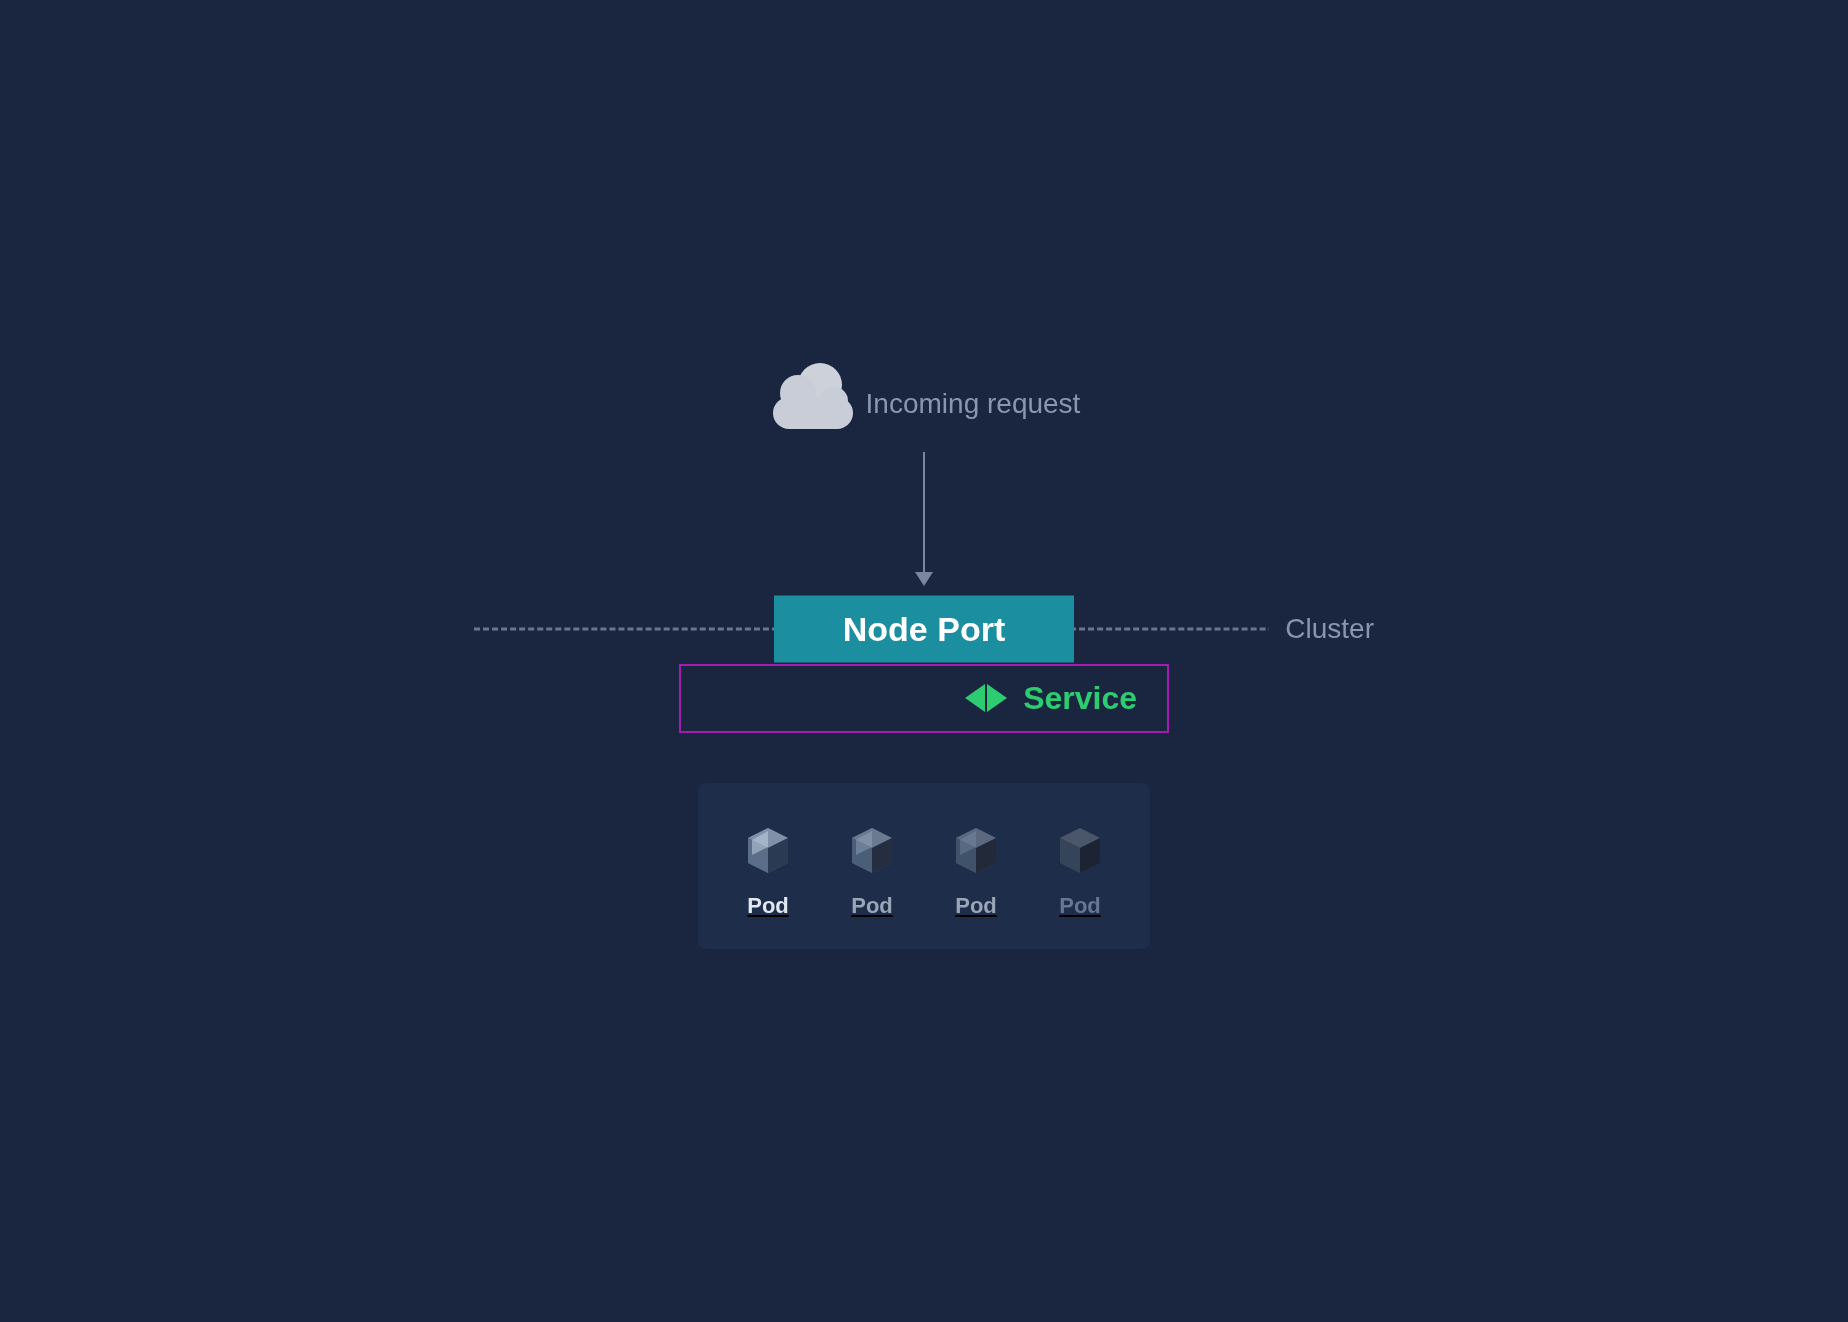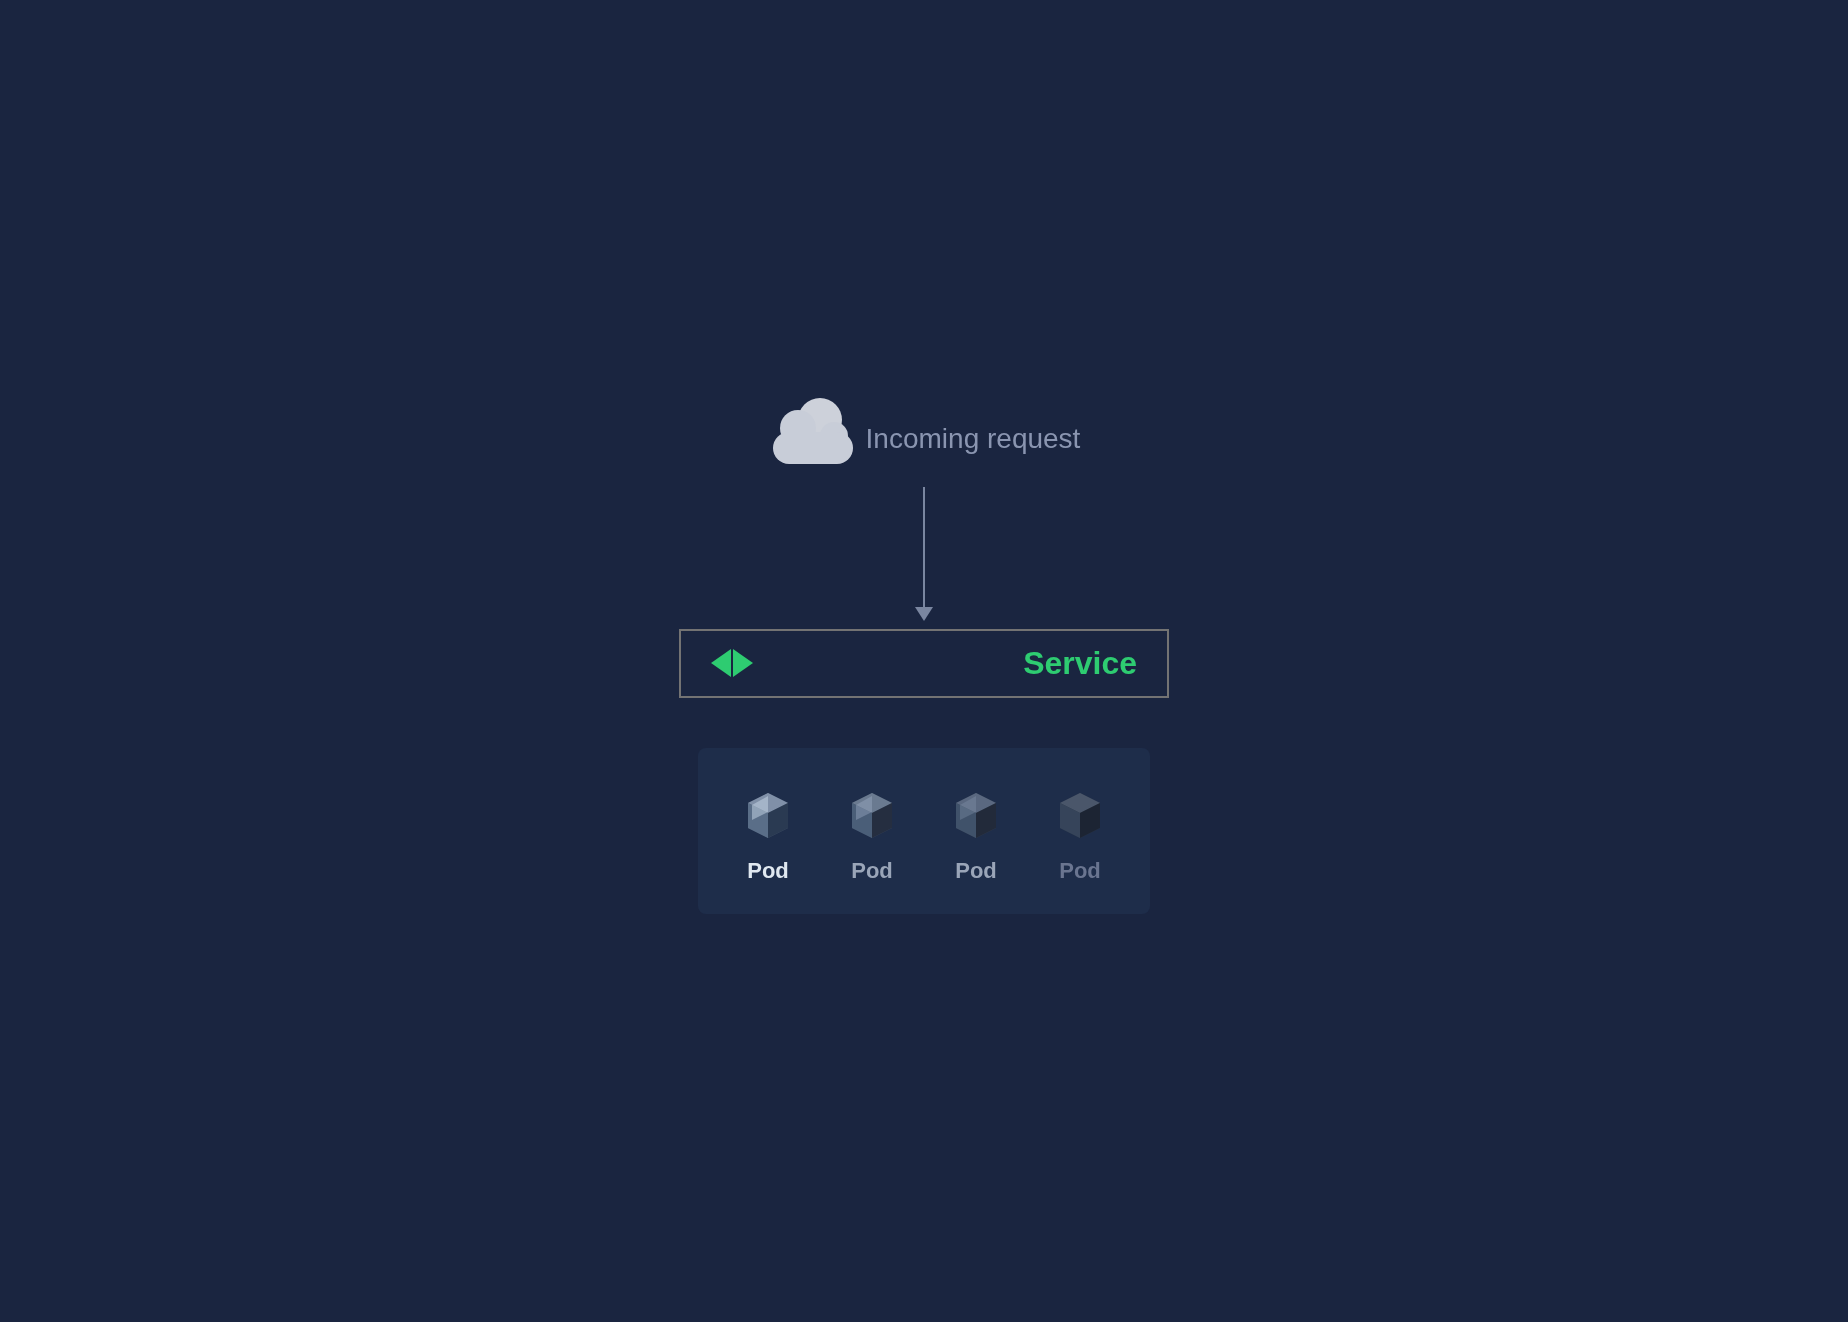--- a/index.html
+++ b/index.html
@@ -173,25 +173,25 @@
     }
 
     .node-port-label {
       color: #ffffff;
       font-size: 34px;
       font-weight: 700;
     }
 
     
     .service-box {
-      border: 2px solid #737373;
+      border: 2px solid #a21caf;
       padding: 14px 30px;
       display: flex;
       align-items: center;
-      justify-content: space-between;
+      justify-content: flex-end;
       gap: 16px;
       min-width: 490px;
       margin-top: 0;
       background: transparent;
       position: relative;
       z-index: 2;
     }
 
     
     .k8s-service-icon {
@@ -229,20 +229,21 @@
 
     
     .pods-section {
       background: #1e2d4a;
       border-radius: 8px;
       padding: 30px 40px;
       display: flex;
       gap: 44px;
       align-items: center;
       justify-content: flex-end;
+      text-decoration: underline;
     }
 
     .pod-item {
       display: flex;
       flex-direction: column;
       align-items: center;
       gap: 10px;
     }
 
     
@@ -287,20 +288,27 @@
       <span class="incoming-label">Incoming request</span>
     </div>
   </div>
 
   <div class="arrow-down">
     <div class="arrow-line"></div>
     <div class="arrow-head"></div>
   </div>
 
   <div class="cluster-section">
+    <div class="dashed-line-row">
+      <div class="dashed-line"></div>
+      <div class="node-port-box">
+        <span class="node-port-label">Node Port</span>
+      </div>
+      <span class="cluster-label">Cluster</span>
+    </div>
 
     <div class="service-box">
       <div class="k8s-service-icon">
         <div class="triangle-left"></div>
         <div class="triangle-right"></div>
       </div>
       <span class="service-label">Service</span>
     </div>
   </div>
 

